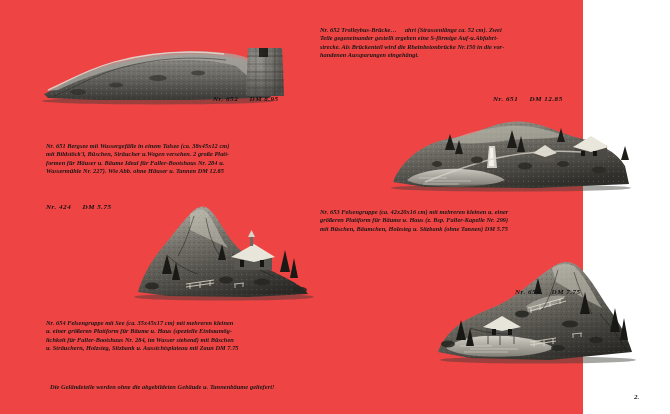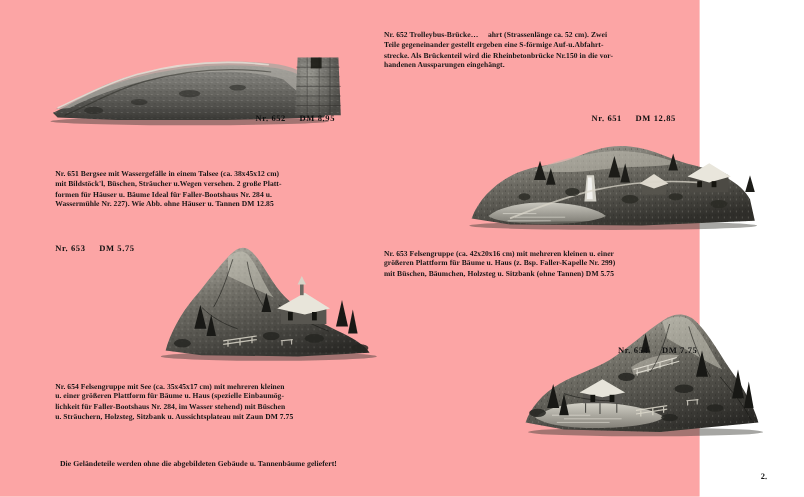--- a/index.html
+++ b/index.html
@@ -11,21 +11,22 @@
     width: 670px;
     height: 414px;
     overflow: hidden;
     font-family: "Liberation Serif", serif;
     color: #111111;
   }
   #page {
     position: relative;
     width: 583px;
     height: 414px;
-    background: #fca5a5;
+    background: #ef4444;
+    font-style: italic;
   }
   .txt {
     position: absolute;
     font-family: "Liberation Serif", serif;
     font-weight: bold;
     font-size: 6.3px;
     line-height: 8.4px;
     letter-spacing: 0.05px;
     color: #161616;
     white-space: pre-wrap;
@@ -377,21 +378,21 @@
 
   <div class="caption" style="left:213px; top:95px;">Nr. 652     DM 8.95</div>
 
   <div class="caption" style="left:493px; top:95px;text-align:right;">Nr. 651     DM 12.85</div>
 
   <div class="txt" style="left:46px; top:142px; width:252px;">Nr. 651 Bergsee mit Wassergefälle in einem Talsee (ca. 38x45x12 cm)
 mit Bildstöck'l, Büschen, Sträucher u.Wegen versehen. 2 große Platt-
 formen für Häuser u. Bäume Ideal für Faller-Bootshaus Nr. 284 u.
 Wassermühle Nr. 227). Wie Abb. ohne Häuser u. Tannen DM 12.85</div>
 
-  <div class="caption" style="left:46px; top:203px;">Nr. 653     DM 5.75</div>
+  <div class="caption" style="left:46px; top:203px;">Nr. 424     DM 5.75</div>
 
   <div class="txt" style="left:320px; top:208px; width:258px;">Nr. 653 Felsengruppe (ca. 42x20x16 cm) mit mehreren kleinen u. einer
 größeren Plattform für Bäume u. Haus (z. Bsp. Faller-Kapelle Nr. 299)
 mit Büschen, Bäumchen, Holzsteg u. Sitzbank (ohne Tannen) DM 5.75</div>
 
   <div class="caption" style="left:515px; top:288px;">Nr. 654     DM 7.75</div>
 
   <div class="txt" style="left:46px; top:319px; width:262px;">Nr. 654 Felsengruppe mit See (ca. 35x45x17 cm) mit mehreren kleinen
 u. einer größeren Plattform für Bäume u. Haus (spezielle Einbaumög-
 lichkeit für Faller-Bootshaus Nr. 284, im Wasser stehend) mit Büschen

